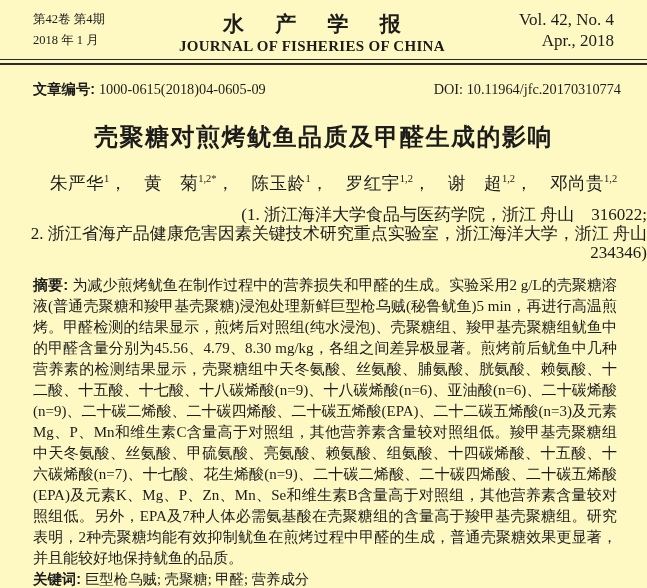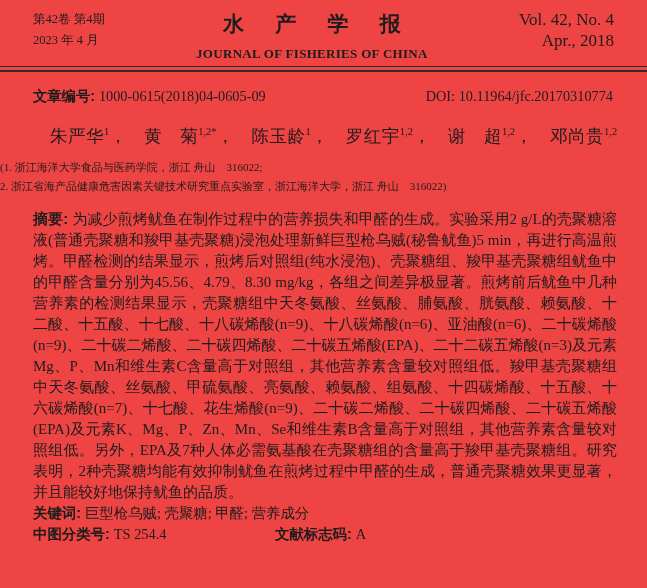--- a/index.html
+++ b/index.html
@@ -1,80 +1,81 @@
 <!DOCTYPE html>
 <html lang="zh"><head>
 <meta charset="utf-8">
 <style>
   html,body{margin:0;padding:0;background:#e8e8e6;}
   .page{
     position:relative;width:647px;height:588px;margin:0 auto;
-    background:#ef4444;color:#1c1c1c;overflow:hidden;
+    background:#fef9c3;color:#1c1c1c;overflow:hidden;
     font-family:"Liberation Serif","DejaVu Serif",serif;
   }
   
   .journal-header{display:flex;justify-content:space-between;align-items:flex-start;padding:9px 33px 0 33px;}
   .jh-left{font-size:12.5px;line-height:21px;white-space:nowrap;}
   .jh-center{flex:1;text-align:center;padding-top:1px;}
   .jh-title-cn{font-size:21px;font-weight:600;letter-spacing:13px;padding-left:13px;}
-  .jh-title-en{font-size:13px;font-weight:bold;letter-spacing:.3px;margin-top:8px;}
+  .jh-title-en{font-size:15px;font-weight:bold;letter-spacing:.3px;margin-top:0;}
   .jh-right{font-size:17px;line-height:21px;text-align:right;white-space:nowrap;}
   
   .double-rule{margin-top:4px;height:3px;border-top:1px solid #2b2b2b;border-bottom:2px solid #2b2b2b;}
   
-  .meta-row{display:flex;justify-content:space-between;margin:14px 34px 0 33px;font-size:14.3px;line-height:20px;}
+  .meta-row{display:flex;justify-content:space-between;margin:14px 26px 0 33px;font-size:14.3px;line-height:20px;}
   .label-hei{font-family:"Liberation Sans","DejaVu Sans",sans-serif;font-weight:bold;}
   
   .article-title{margin:22px 20px 0 20px;text-align:center;font-size:24px;font-weight:bold;letter-spacing:1.5px;
     font-family:"Liberation Sans","DejaVu Sans",sans-serif;}
   .authors{margin-top:18px;text-align:center;font-size:17.5px;letter-spacing:.5px;padding-left:20px;}
   .author sup{font-size:10.5px;letter-spacing:0;}
   .author-sep{display:inline-block;margin-right:17px;}
-  .affiliations{margin-top:10px;text-align:left;font-size:11px;line-height:19px;}
+  .affiliations{margin-top:10px;text-align:right;font-size:17px;line-height:19px;}
   
   .abstract{margin:12px 30px 0 33px;font-size:15px;line-height:21px;text-align:justify;}
   .keywords{margin:0 30px 0 33px;font-size:14.4px;line-height:21px;}
   .clc-row{margin:0 30px 0 33px;font-size:14.4px;line-height:21px;display:flex;}
   .clc-item{width:242px;}
 </style>
 </head>
 <body>
 
 <div class="page">
 
   <header class="journal-header">
     <div class="jh-left">
       <div>第42卷 第4期</div>
-      <div>2023 年 4 月</div>
+      <div>2018 年 1 月</div>
     </div>
     <div class="jh-center">
       <div class="jh-title-cn">水 产 学 报</div>
       <div class="jh-title-en">JOURNAL OF FISHERIES OF CHINA</div>
     </div>
     <div class="jh-right">
       <div>Vol. 42, No. 4</div>
       <div>Apr.,  2018</div>
     </div>
   </header>
 
   <div class="double-rule"></div>
 
   <div class="meta-row">
     <div>
       <span class="label-hei">文章编号: </span><span>1000-0615(2018)04-0605-09</span>
     </div>
     <div>DOI: 10.11964/jfc.20170310774</div>
   </div>
 
+  <h1 class="article-title">壳聚糖对煎烤鱿鱼品质及甲醛生成的影响</h1>
 
   <div class="authors"><span class="author"><span>朱严华</span><sup>1</sup></span><span class="author-sep">，</span><span class="author"><span>黄　菊</span><sup>1,2*</sup></span><span class="author-sep">，</span><span class="author"><span>陈玉龄</span><sup>1</sup></span><span class="author-sep">，</span><span class="author"><span>罗红宇</span><sup>1,2</sup></span><span class="author-sep">，</span><span class="author"><span>谢　超</span><sup>1,2</sup></span><span class="author-sep">，</span><span class="author"><span>邓尚贵</span><sup>1,2</sup></span></div>
 
   <div class="affiliations">
     <div>(1. 浙江海洋大学食品与医药学院，浙江 舟山　316022;</div>
-    <div>2. 浙江省海产品健康危害因素关键技术研究重点实验室，浙江海洋大学，浙江 舟山　316022)</div>
+    <div>2. 浙江省海产品健康危害因素关键技术研究重点实验室，浙江海洋大学，浙江 舟山　234346)</div>
   </div>
 
   <p class="abstract">
     <span class="label-hei">摘要: </span><span>为减少煎烤鱿鱼在制作过程中的营养损失和甲醛的生成。实验采用2 g/L的壳聚糖溶液(普通壳聚糖和羧甲基壳聚糖)浸泡处理新鲜巨型枪乌贼(秘鲁鱿鱼)5 min，再进行高温煎烤。甲醛检测的结果显示，煎烤后对照组(纯水浸泡)、壳聚糖组、羧甲基壳聚糖组鱿鱼中的甲醛含量分别为45.56、4.79、8.30 mg/kg，各组之间差异极显著。煎烤前后鱿鱼中几种营养素的检测结果显示，壳聚糖组中天冬氨酸、丝氨酸、脯氨酸、胱氨酸、赖氨酸、十二酸、十五酸、十七酸、十八碳烯酸(n=9)、十八碳烯酸(n=6)、亚油酸(n=6)、二十碳烯酸(n=9)、二十碳二烯酸、二十碳四烯酸、二十碳五烯酸(EPA)、二十二碳五烯酸(n=3)及元素Mg、P、Mn和维生素C含量高于对照组，其他营养素含量较对照组低。羧甲基壳聚糖组中天冬氨酸、丝氨酸、甲硫氨酸、亮氨酸、赖氨酸、组氨酸、十四碳烯酸、十五酸、十六碳烯酸(n=7)、十七酸、花生烯酸(n=9)、二十碳二烯酸、二十碳四烯酸、二十碳五烯酸(EPA)及元素K、Mg、P、Zn、Mn、Se和维生素B含量高于对照组，其他营养素含量较对照组低。另外，EPA及7种人体必需氨基酸在壳聚糖组的含量高于羧甲基壳聚糖组。研究表明，2种壳聚糖均能有效抑制鱿鱼在煎烤过程中甲醛的生成，普通壳聚糖效果更显著，并且能较好地保持鱿鱼的品质。</span>
   </p>
 
   <div class="keywords">
     <span class="label-hei">关键词: </span><span>巨型枪乌贼; 壳聚糖; 甲醛; 营养成分</span>
   </div>
 

